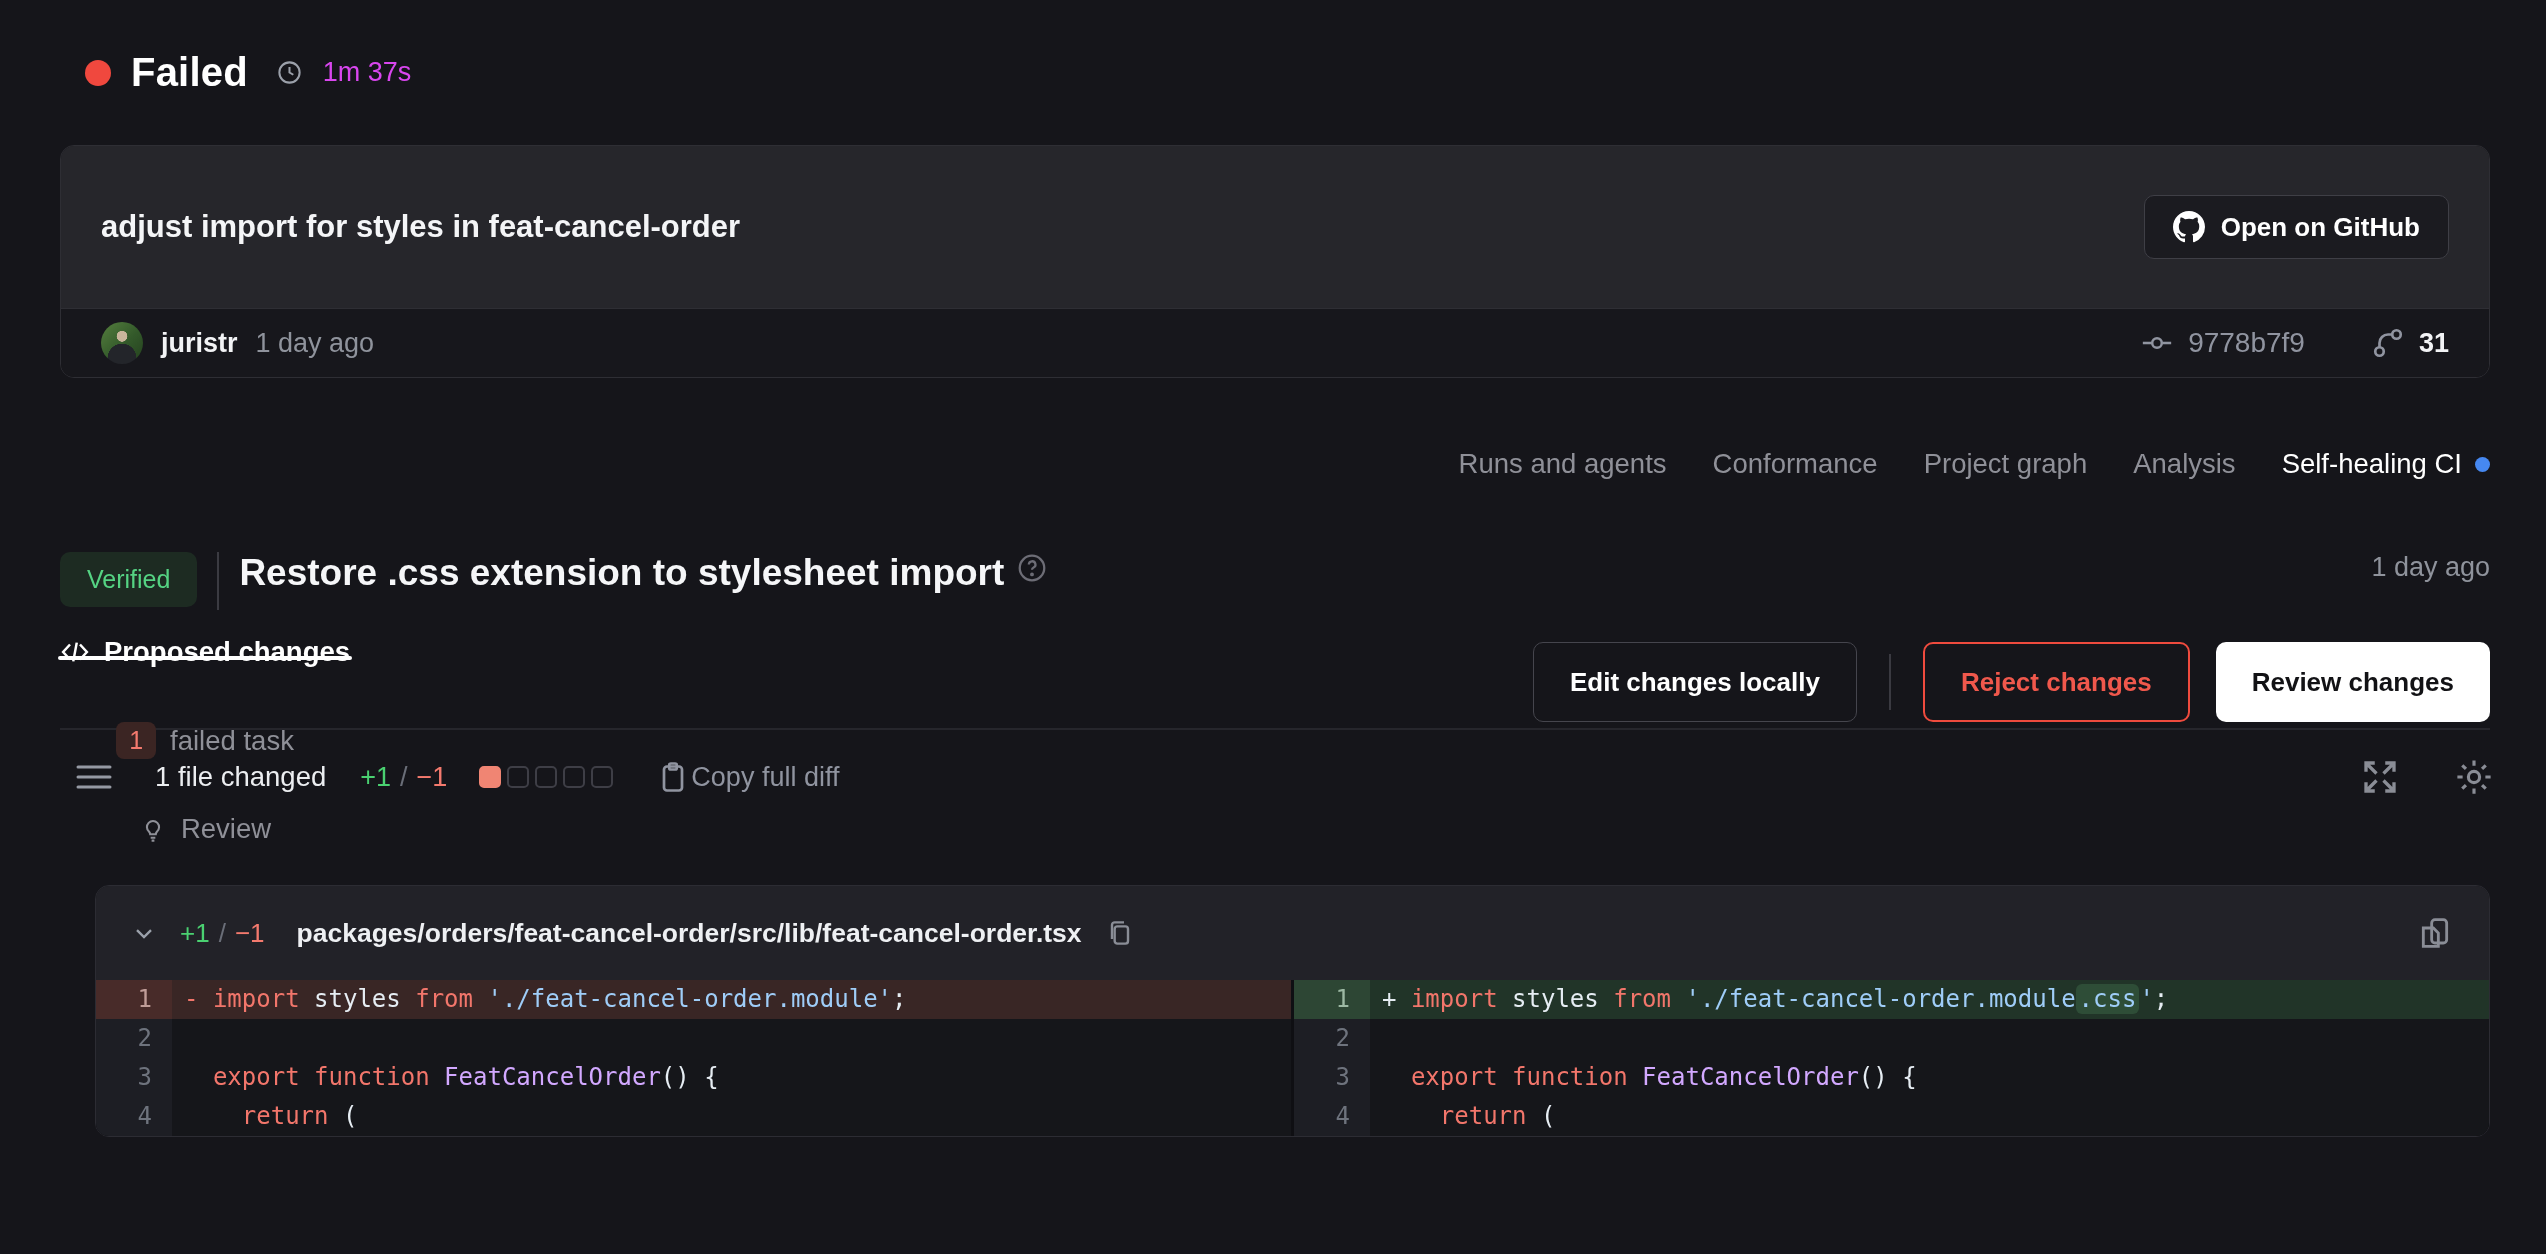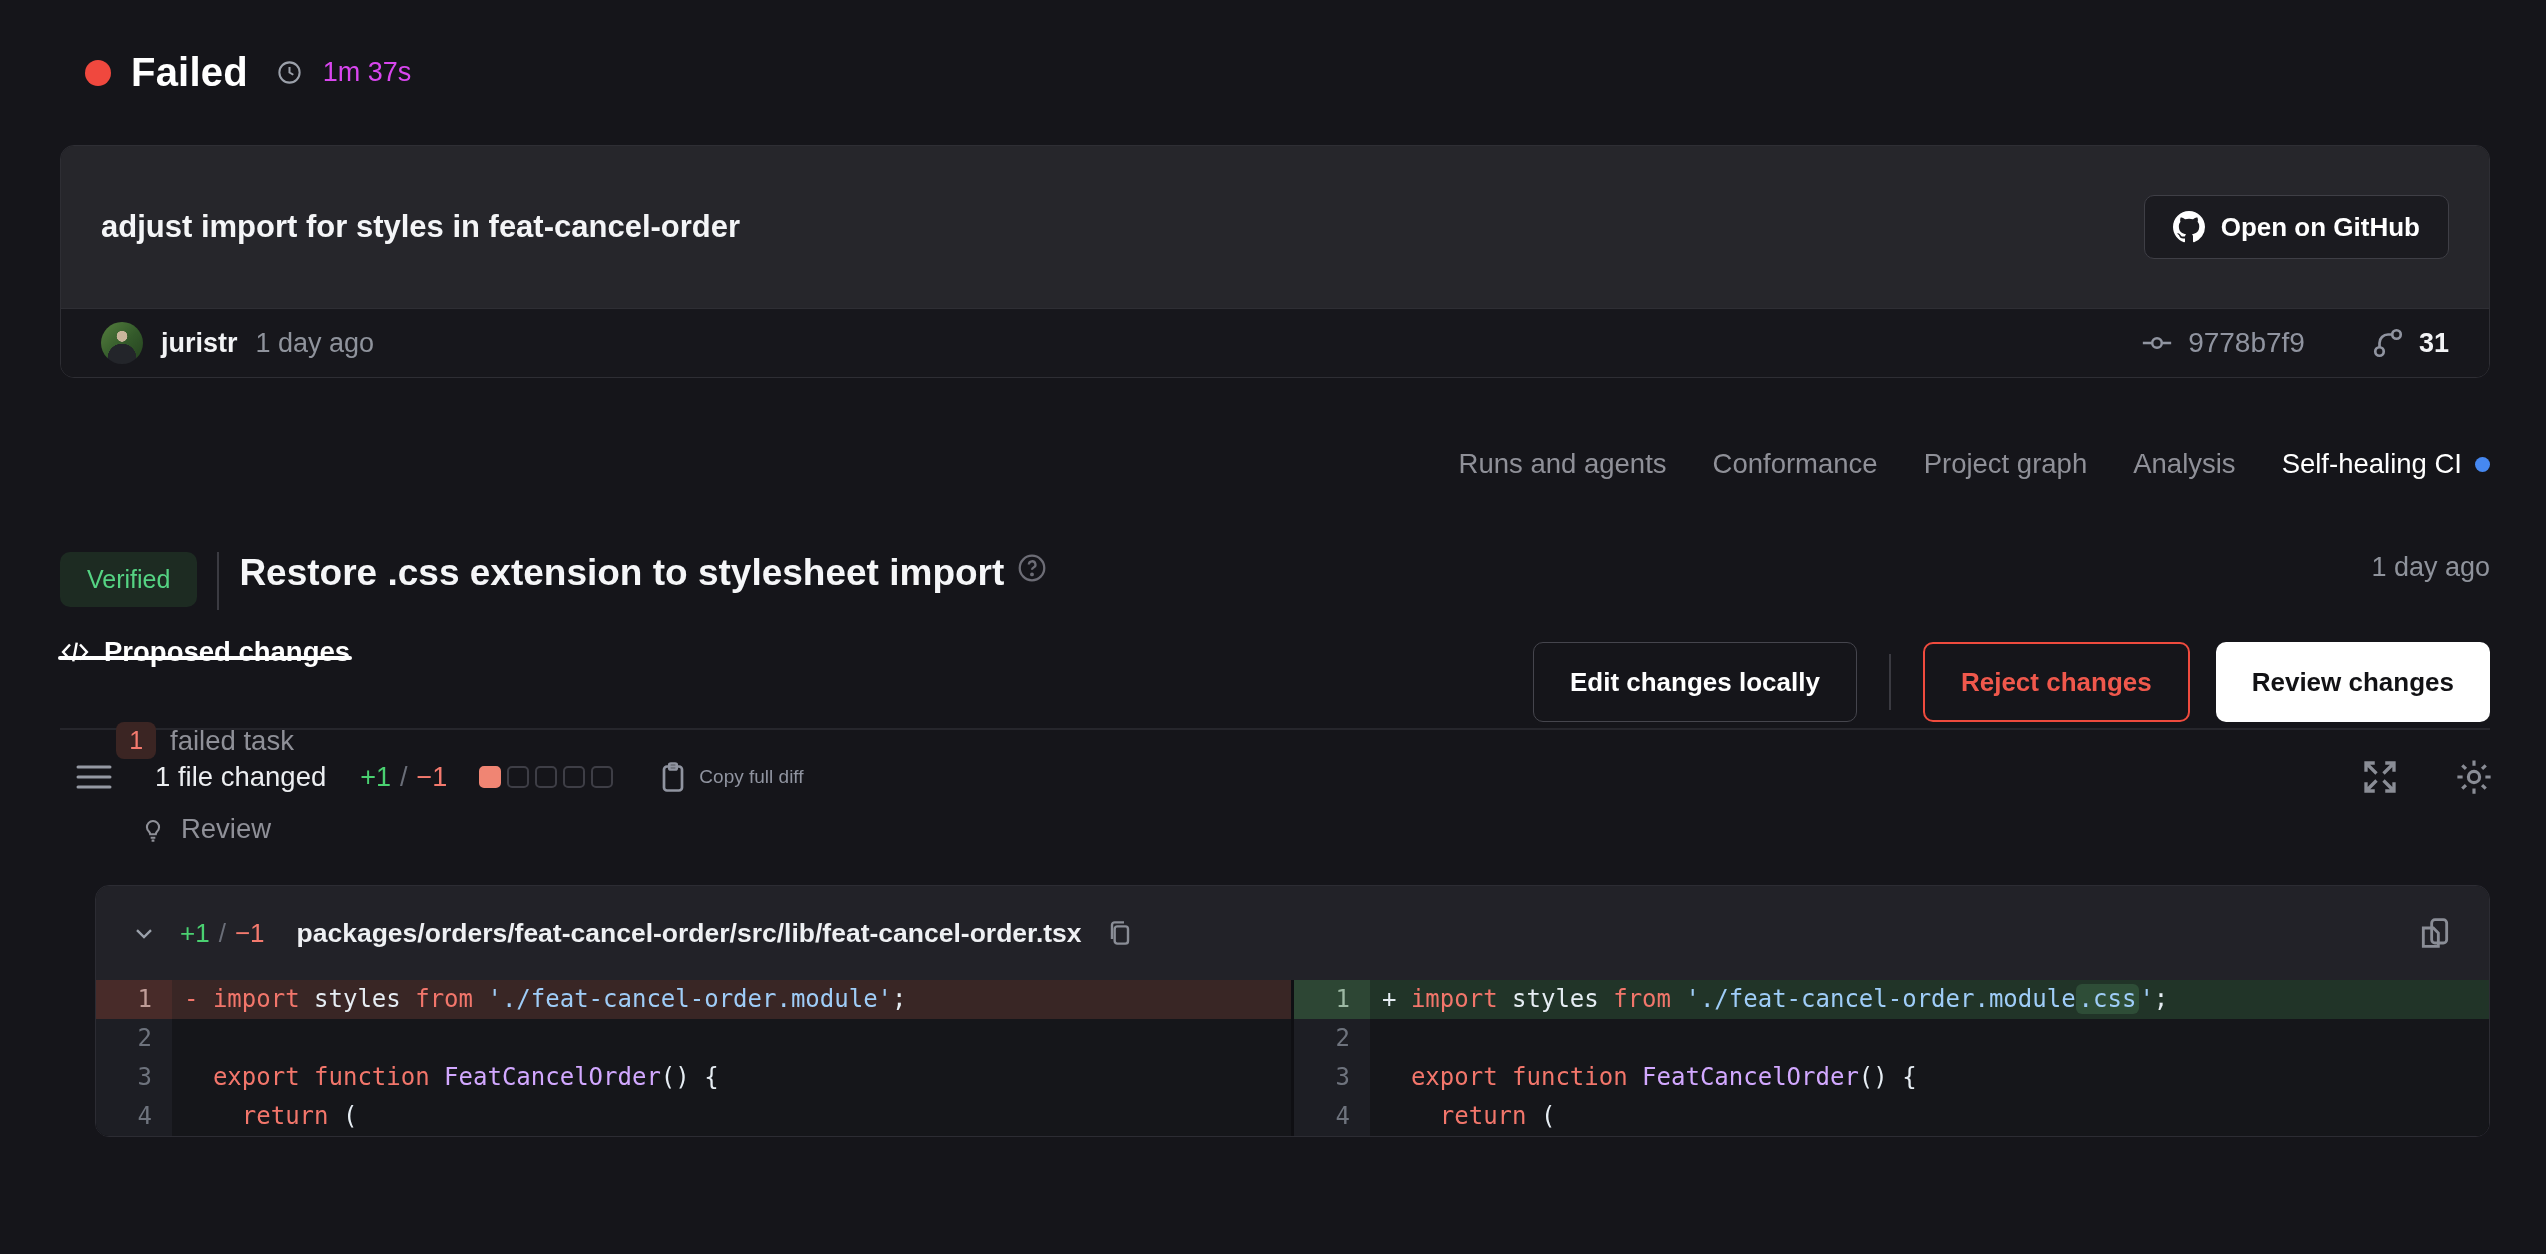--- a/index.html
+++ b/index.html
@@ -63,21 +63,21 @@
   .btn-apply{border:none;background:#ffffff;color:#121215;}
 
   
   .diff-toolbar{position:absolute;left:75px;top:756px;width:2420px;display:flex;align-items:center;gap:26px;color:#9094a0;}
   .files-changed{color:#eceef1;font-size:27.5px;font-weight:500;margin-left:16px;}
   .counts{display:flex;align-items:center;gap:9px;font-size:27px;margin-left:8px;}
   .plus{color:#4ad171;} .slash{color:#6a6e78;} .minus{color:#f47a6e;}
   .blocks{display:flex;gap:6px;margin-left:6px;}
   .block{width:22px;height:22px;border-radius:5px;border:2px solid #3e3e46;box-sizing:border-box;}
   .block.filled{background:#f08573;border-color:#f08573;}
-  .copy-group{display:flex;align-items:center;gap:8px;margin-left:16px;font-size:19px;cursor:pointer;}
+  .copy-group{display:flex;align-items:center;gap:0;margin-left:16px;font-size:27px;cursor:pointer;}
   .tb-right{margin-left:auto;display:flex;align-items:center;gap:52px;color:#8a8d96;}
   .icon-btn{cursor:pointer;}
 
   
   .diff-card{position:absolute;left:95px;top:885px;width:2395px;border:1px solid #2c2c33;border-radius:14px;
              overflow:hidden;box-sizing:border-box;background:#15161a;}
   .diff-header{height:94px;background:#222228;display:flex;align-items:center;padding:0 34px;gap:22px;}
   .fh-counts{display:flex;align-items:center;gap:9px;font-size:26px;}
   .file-path{font-size:26.5px;font-weight:600;color:#eef0f3;margin-left:10px;}
   .fh-spacer{flex:1;}

